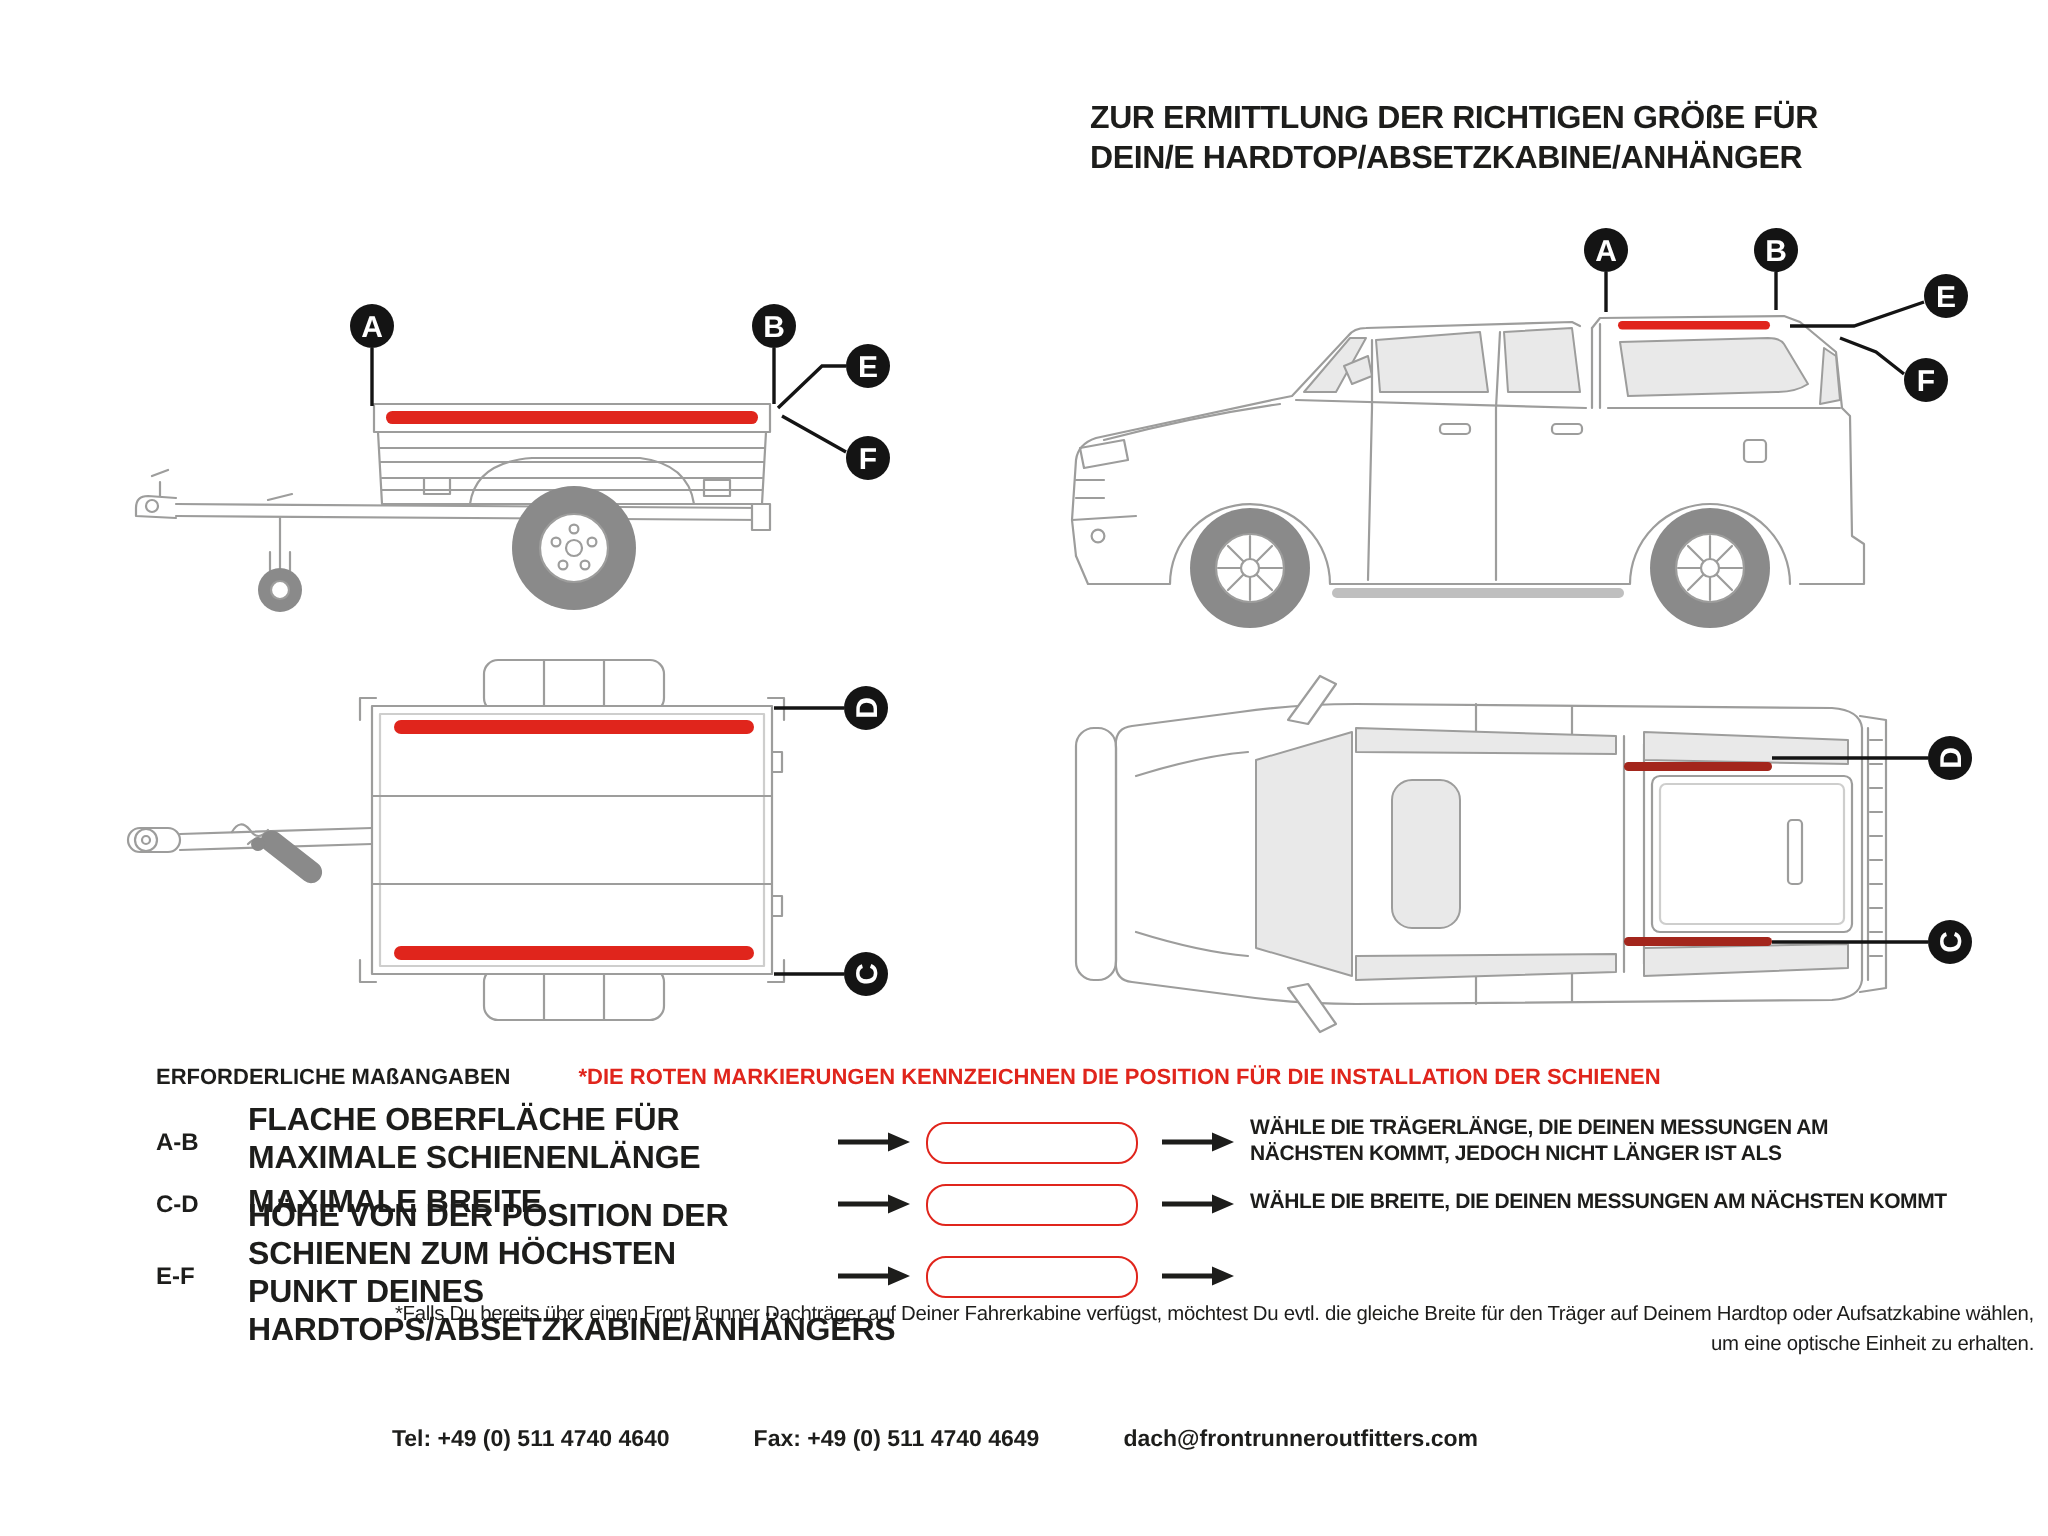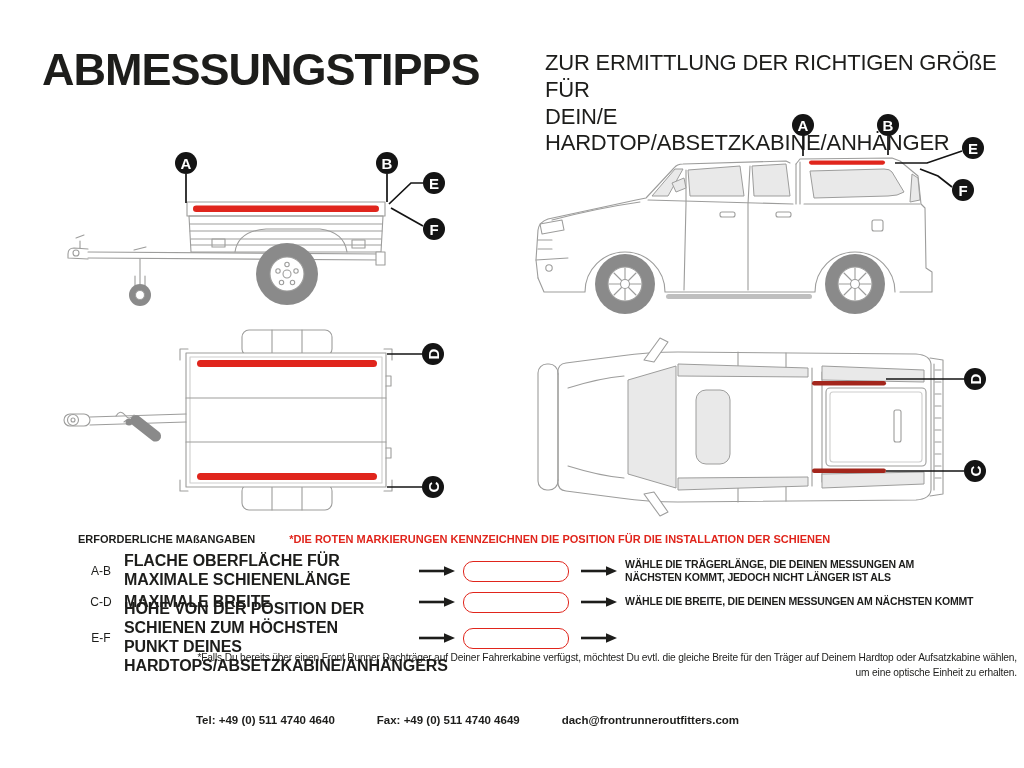--- a/index.html
+++ b/index.html
@@ -5,58 +5,57 @@
   :root{
     --accent:#e0251c; --accentDark:#a3261c; --ink:#1d1d1b;
     --line:#9d9d9c; --glass:#e9e9e9; --tire:#8a8a8a;
   }
   html,body{margin:0;padding:0;background:#fff;}
   .canvas{position:relative;width:1024px;height:768px;background:#fff;overflow:hidden;
           font-family:"Liberation Sans",sans-serif;color:var(--ink);}
   .abs{position:absolute;}
 
   .title{left:42px;top:44px;font-size:45px;font-weight:900;letter-spacing:-1px;white-space:nowrap;}
-  .subtitle{left:545px;top:50px;font-size:22px;font-weight:400;line-height:1.22;white-space:pre-line;letter-spacing:-0.2px;}
+  .subtitle{left:545px;top:50px;font-size:16px;font-weight:700;line-height:1.22;white-space:pre-line;letter-spacing:-0.2px;}
 
   
   .ln{fill:none;stroke:var(--line);stroke-width:1.1;stroke-linejoin:round;stroke-linecap:round;}
   .lnf{fill:#fff;stroke:var(--line);stroke-width:1.1;stroke-linejoin:round;}
   .glass{fill:var(--glass);stroke:var(--line);stroke-width:1;stroke-linejoin:round;}
   .tire{fill:var(--tire);stroke:none;}
   .rim{fill:#fff;stroke:var(--line);stroke-width:1.1;}
   .dk{fill:#8a8a8a;stroke:none;}
   .red{fill:var(--accent);stroke:none;}
   .redDark{fill:var(--accentDark);stroke:none;}
   .leader{stroke:#141414;stroke-width:1.7;fill:none;}
   .badge{fill:#141414;}
   .blabel{fill:#fff;font-weight:bold;font-size:15px;font-family:"Liberation Sans",sans-serif;text-anchor:middle;}
 
   
   .m-head{left:78px;top:533px;display:flex;gap:34px;font-size:11px;font-weight:700;white-space:nowrap;}
   .m-note{color:var(--accent);}
   .m-grid{left:78px;top:555px;width:932px;display:grid;
           grid-template-columns:46px 295px 44px 118px 44px 1fr;
           grid-template-rows:32px 30px 42px;align-items:center;}
-  .m-key{font-size:12px;font-weight:400;text-align:center;}
+  .m-key{font-size:12px;font-weight:700;}
   .m-desc{font-size:16px;font-weight:700;line-height:1.18;white-space:pre-line;letter-spacing:-0.1px;}
   .m-guid{font-size:10.5px;font-weight:700;line-height:1.25;white-space:pre-line;letter-spacing:-0.2px;}
   .pill{width:104px;height:19px;border:1.5px solid var(--accent);border-radius:10px;background:#fff;}
   .arrow{display:flex;align-items:center;}
 
   .fnote{left:75px;top:650px;width:942px;font-size:10.2px;line-height:1.5;white-space:pre-line;letter-spacing:-0.15px;text-align:right;}
   .hint{left:75px;top:689px;width:942px;font-size:10.2px;letter-spacing:-0.15px;white-space:nowrap;}
   .contact{left:0;top:714px;width:935px;display:flex;justify-content:center;gap:42px;
            font-size:11.5px;font-weight:700;}
 </style>
 </head>
 <body>
 
 <div class="canvas">
 
-  <div class="abs title">ABMESSUNGSTIPPS</div>
   <div class="abs subtitle">ZUR ERMITTLUNG DER RICHTIGEN GRÖßE FÜR
 DEIN/E HARDTOP/ABSETZKABINE/ANHÄNGER</div>
 
   <svg class="abs" style="left:30px;top:128px;" width="435" height="195" viewBox="0 0 435 195">
 
     <path class="ln" d="M58,124 L352,126 M58,130 L352,132"></path>
 
     <path class="ln" d="M58,121 L44,120 Q38,120 38,126 L38,130 L58,131 M50,113 L50,120 M46,110 l8,-3"></path>
     <circle class="ln" cx="46" cy="125" r="3"></circle>
 

